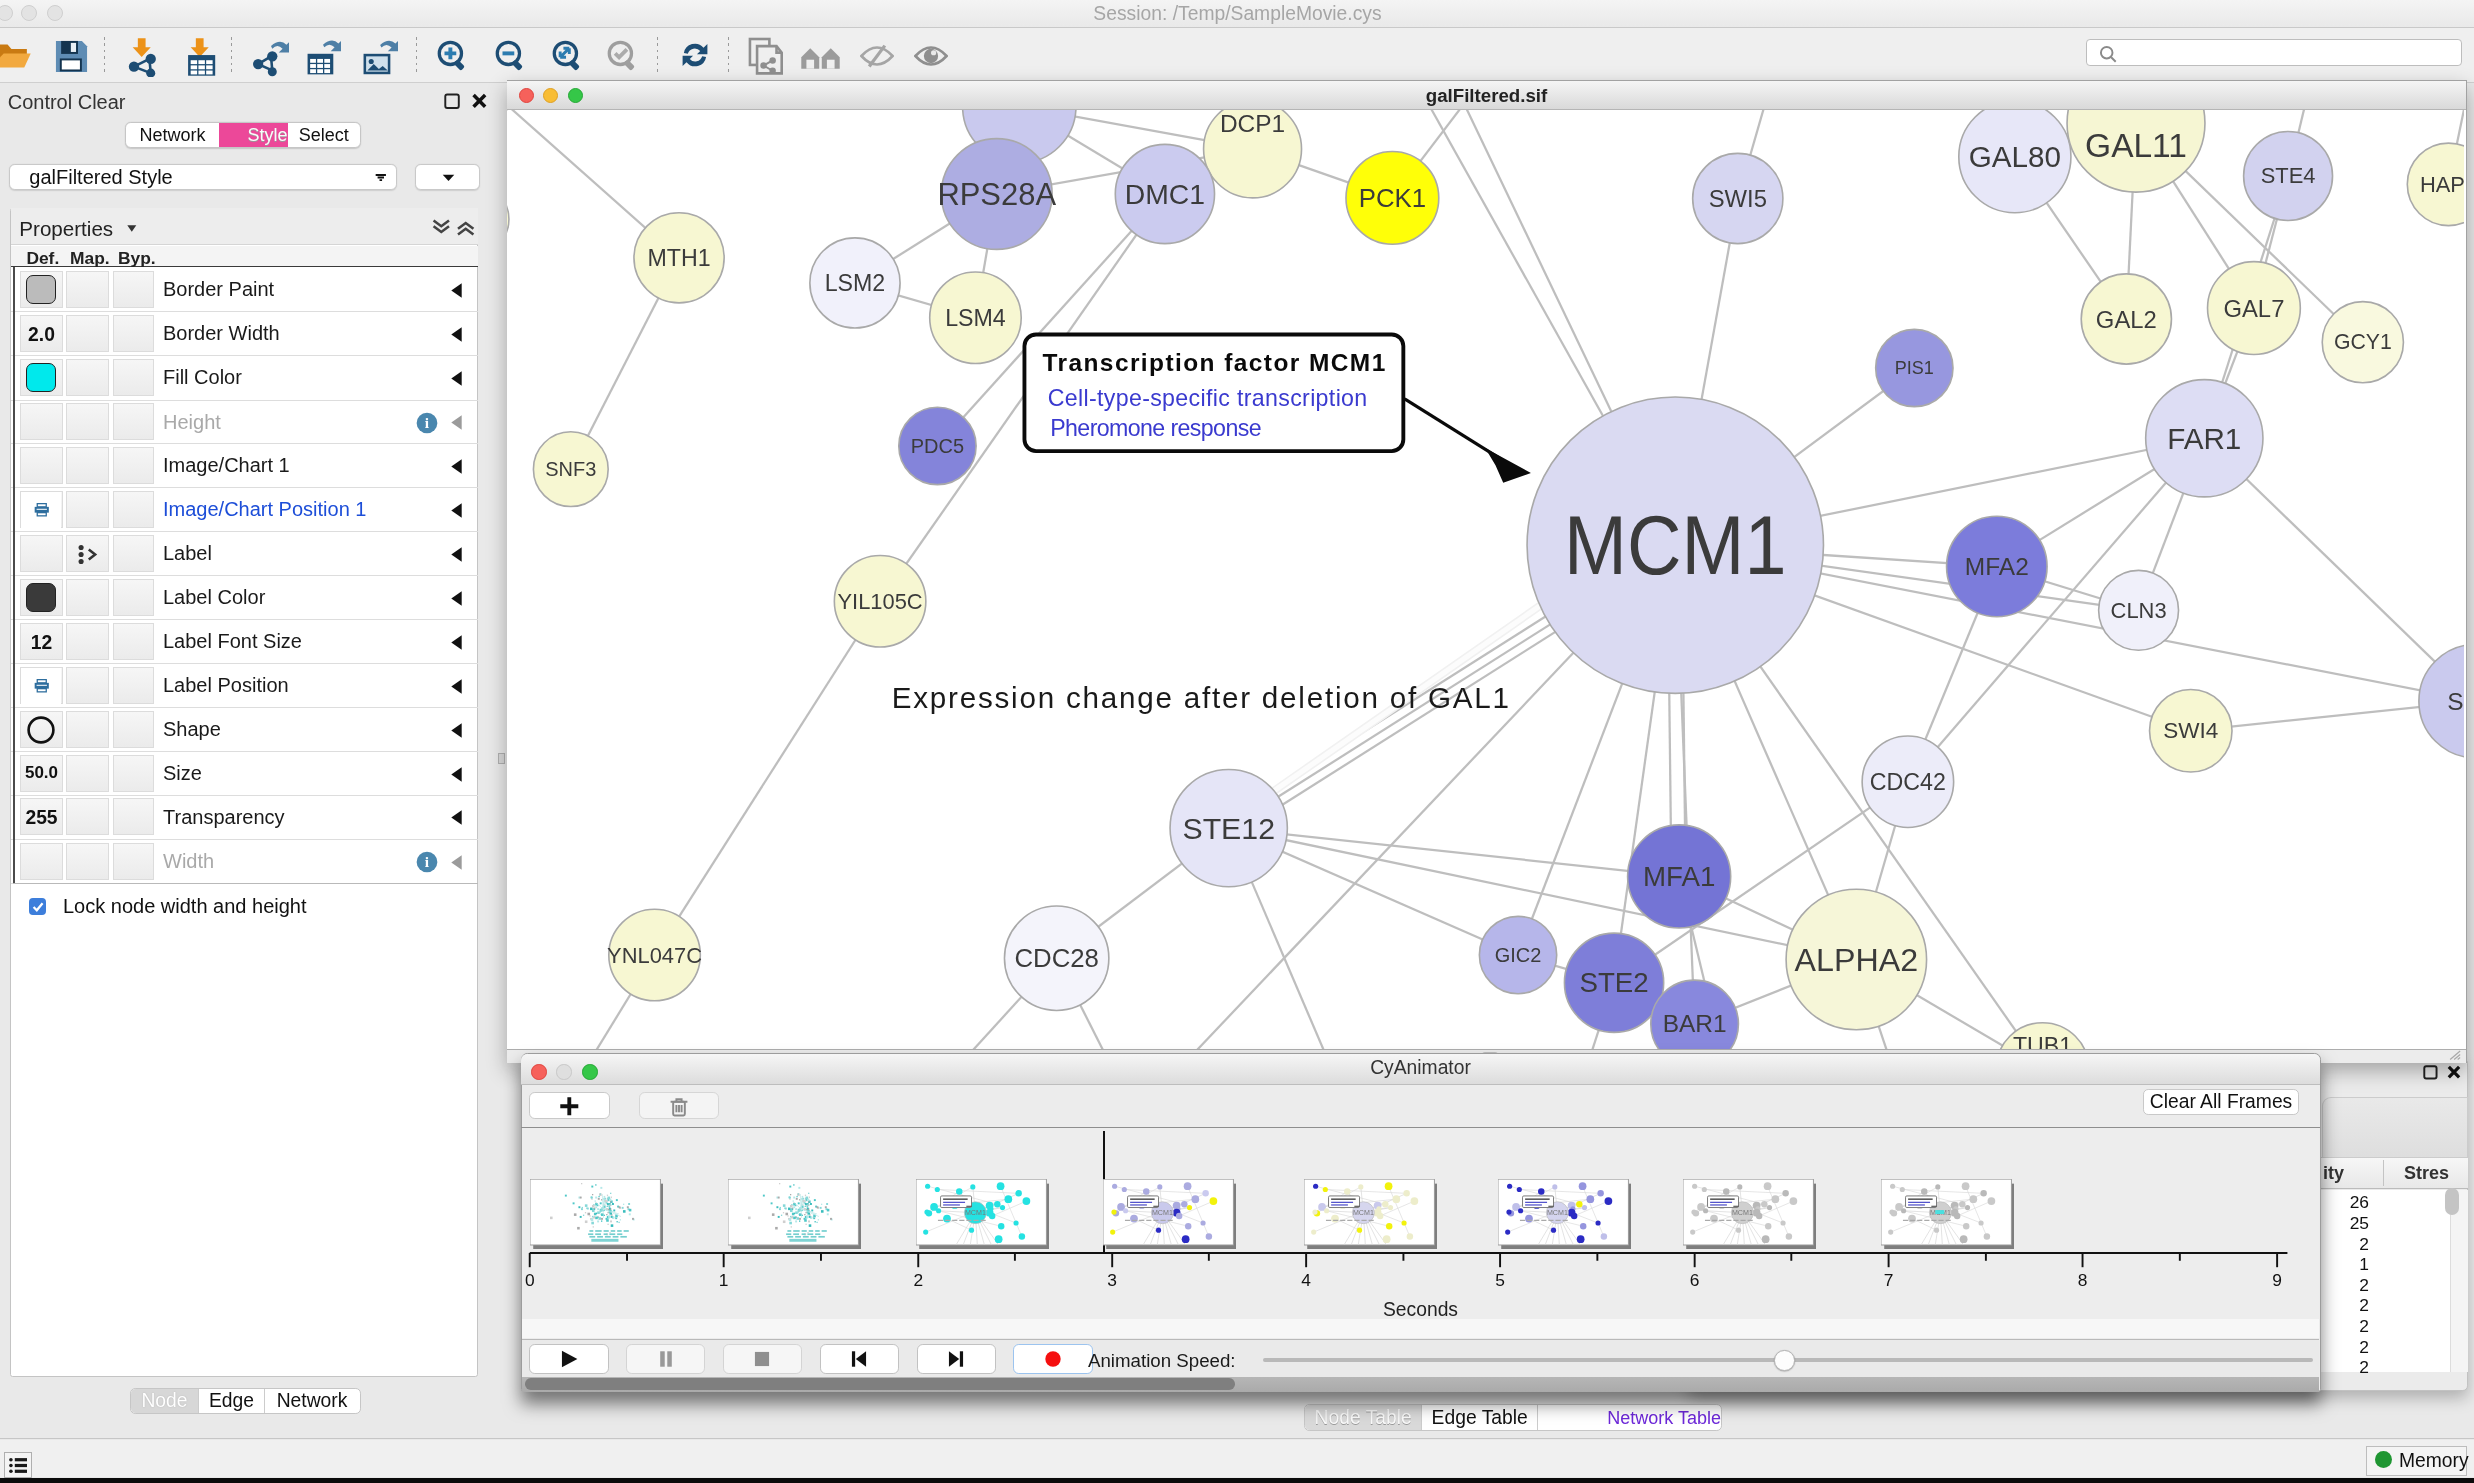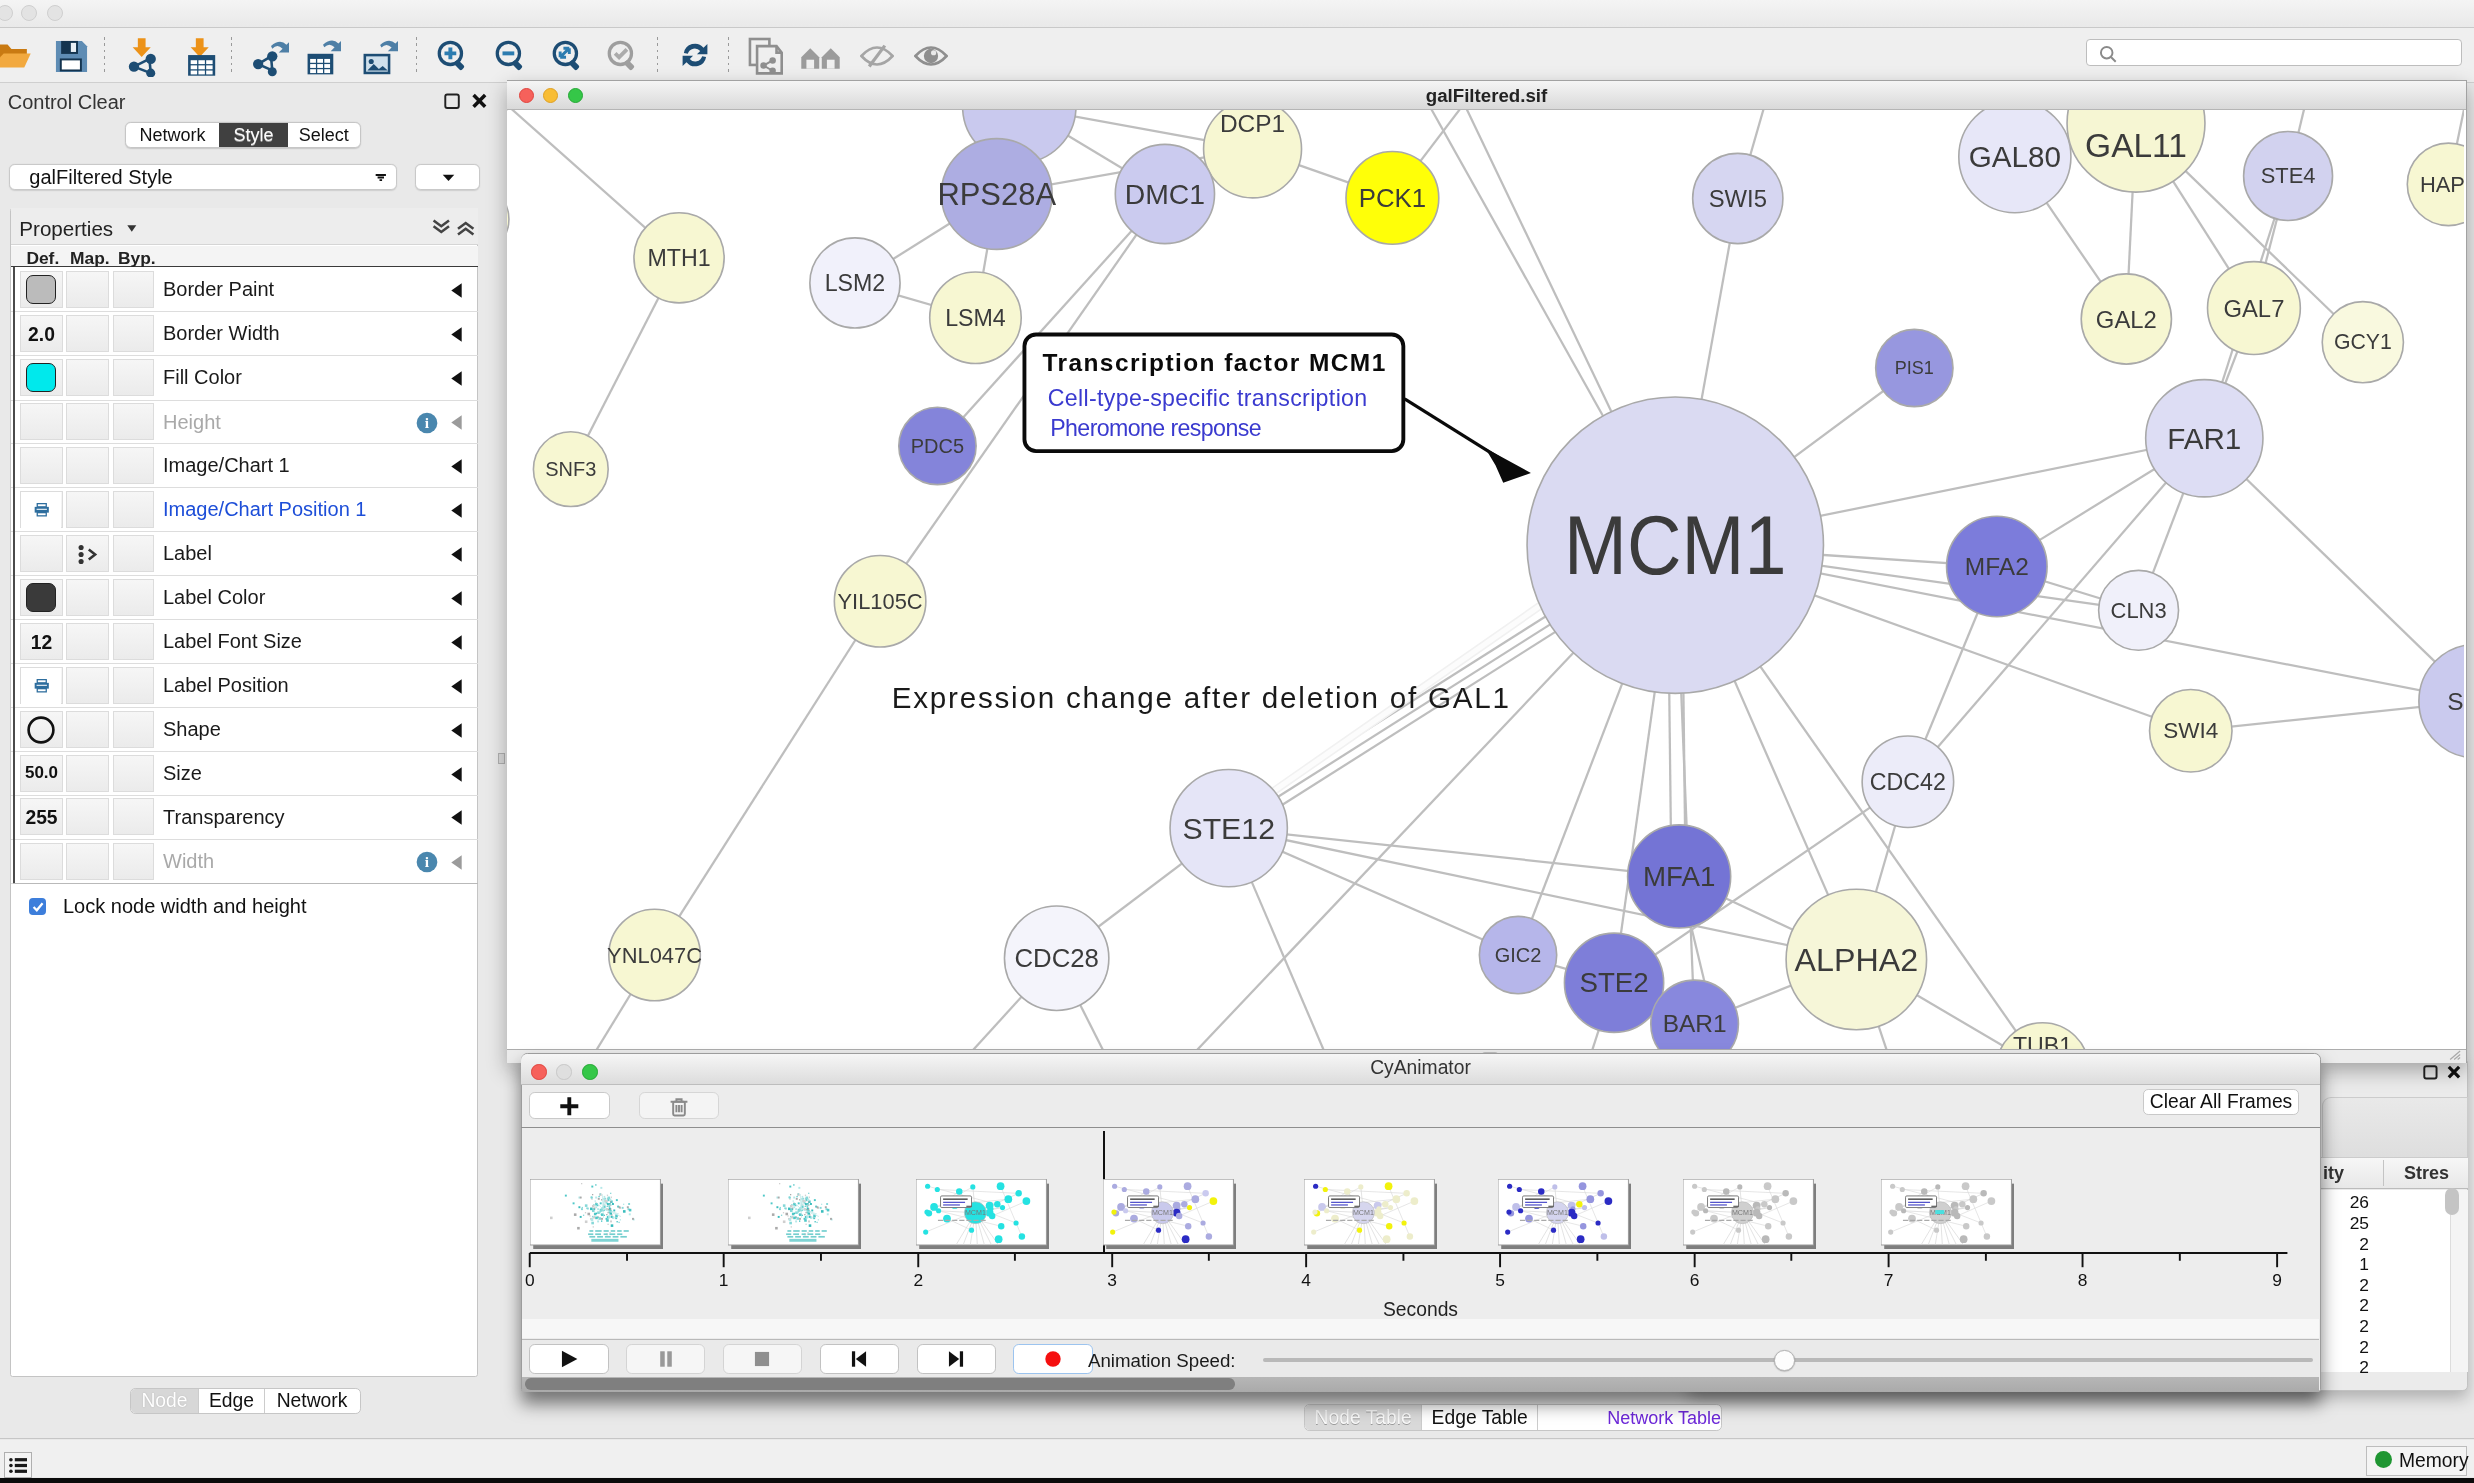--- a/index.html
+++ b/index.html
@@ -4,20 +4,21 @@
 html,body{width:2475px;height:1484px;overflow:hidden;background:#E9E9E9;
  font-family:"Liberation Sans",sans-serif;-webkit-font-smoothing:antialiased}
 .abs{position:absolute}
 .tl{border-radius:50%}
 </style></head><body>
 
 <div class="abs" style="left:0;top:0;width:2475px;height:28px;background:linear-gradient(#F4F4F4,#E9E9E9);border-bottom:1.3px solid #C9C9C9">
  <div class="abs tl" style="left:-2.6px;top:4.5px;width:16px;height:16px;background:#E3E3E3;border:0.6px solid #CFCFCF"></div>
  <div class="abs tl" style="left:20.6px;top:4.5px;width:16px;height:16px;background:#E3E3E3;border:0.6px solid #CFCFCF"></div>
  <div class="abs tl" style="left:47px;top:4.5px;width:16px;height:16px;background:#E3E3E3;border:0.6px solid #CFCFCF"></div>
+ <div class="abs" style="left:0;top:3.2px;width:2475px;text-align:center;font-size:19.3px;color:#A6A6A6">Session: /Temp/SampleMovie.cys</div>
 </div>
 
 <div class="abs" style="left:0;top:28px;width:2475px;height:55px;background:#EFEFEF;border-bottom:1.3px solid #CFCFCF"></div>
 <div class="abs" style="left:104px;top:37px;width:1.3px;height:37px;background-image:repeating-linear-gradient(#9A9A9A 0 2.6px,transparent 2.6px 6.4px)"></div>
 <div class="abs" style="left:231px;top:37px;width:1.3px;height:37px;background-image:repeating-linear-gradient(#9A9A9A 0 2.6px,transparent 2.6px 6.4px)"></div>
 <div class="abs" style="left:416px;top:37px;width:1.3px;height:37px;background-image:repeating-linear-gradient(#9A9A9A 0 2.6px,transparent 2.6px 6.4px)"></div>
 <div class="abs" style="left:657px;top:37px;width:1.3px;height:37px;background-image:repeating-linear-gradient(#9A9A9A 0 2.6px,transparent 2.6px 6.4px)"></div>
 <div class="abs" style="left:728px;top:37px;width:1.3px;height:37px;background-image:repeating-linear-gradient(#9A9A9A 0 2.6px,transparent 2.6px 6.4px)"></div>
 <svg class="abs" style="left:-3.9px;top:39px" width="36" height="34" viewBox="0 0 56 52">
     <path d="M2 8 h16 l6 7 h24 v14 h-46 z" fill="#C97A12"></path>
@@ -148,21 +149,21 @@
     </svg>
 </div>
 <div class="abs" style="left:0;top:83px;width:505px;height:1355px;background:#E9E9E9"></div>
 <div class="abs" style="left:7.7px;top:91px;font-size:20px;color:#333">Control Clear</div>
 <svg class="abs" style="left:444px;top:93px" width="45" height="17" viewBox="0 0 70 26">
     <rect x="2" y="2" width="21" height="21" rx="3" fill="none" stroke="#222" stroke-width="3"></rect>
     <path d="M46 3 l18 18 M64 3 l-18 18" stroke="#111" stroke-width="5.5"></path>
   </svg>
 <div class="abs" style="left:125px;top:122px;width:236px;height:26px;border:0.6px solid #C6C6C6;border-radius:5.8px;background:#FFF;overflow:hidden;display:flex;box-shadow:0 0.6px 1.3px rgba(0,0,0,0.15)">
 <div style="width:94px;text-align:center;font-size:18px;line-height:24.5px;color:#111">Network</div>
-<div style="width:69px;text-align:center;font-size:18px;line-height:24.5px;color:#FBFBFB;background:#404040;text-shadow:0 0.6px 0.6px #999">Style</div>
+<div style="width:69px;text-align:right;font-size:18px;line-height:24.5px;color:#FBFBFB;background:#ec4899;text-shadow:0 0.6px 0.6px #999">Style</div>
 <div style="width:73px;text-align:center;font-size:18px;line-height:24.5px;color:#111">Select</div>
 </div>
 <div class="abs" style="left:9px;top:164px;width:388px;height:26px;background:#FFF;border:1px solid #C9C9C9;border-radius:5.8px;box-shadow:0 0.6px 1.3px rgba(0,0,0,0.12)">
 <div class="abs" style="left:19.3px;top:1.3px;font-size:20px;line-height:23px;color:#111">galFiltered Style</div>
 <svg class="abs" style="left:365px;top:9px" width="11.6" height="7.7" viewBox="0 0 18 12">
       <path d="M1 1.5 h16 M4 5.5 h10 M7 9.5 h4" stroke="#111" stroke-width="3"></path>
     </svg>
 </div>
 <div class="abs" style="left:415px;top:164px;width:65px;height:26px;background:#FFF;border:1px solid #C9C9C9;border-radius:5.8px;box-shadow:0 0.6px 1.3px rgba(0,0,0,0.12)">
 <svg class="abs" style="left:26.4px;top:9px" width="13" height="7.7" viewBox="0 0 20 12">

